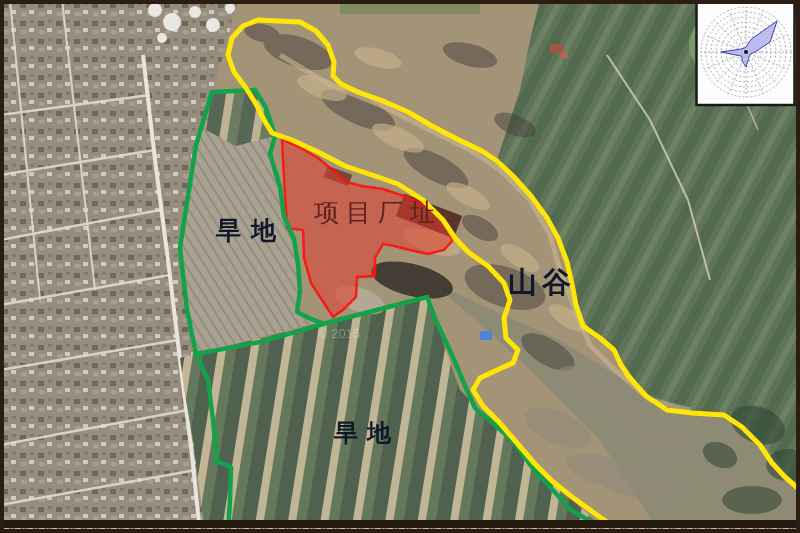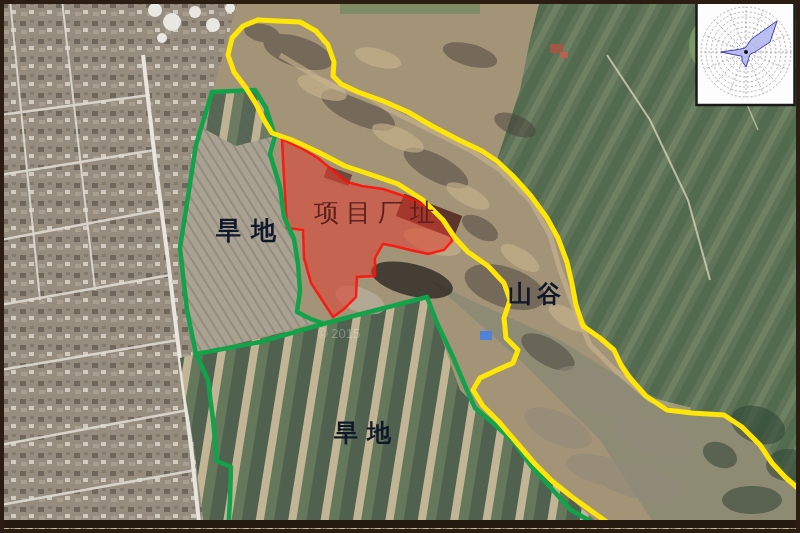--- a/index.html
+++ b/index.html
@@ -4,21 +4,21 @@
 <style>
   html,body{margin:0;padding:0;background:#ffffff;}
   .stage{position:relative;width:800px;height:533px;overflow:hidden;
          font-family:"Liberation Sans","DejaVu Sans",sans-serif;background:#a39478;}
   .stage svg{position:absolute;left:0;top:0;}
   .map-label{position:absolute;white-space:nowrap;line-height:1;
              font-family:"Liberation Serif","DejaVu Serif",serif;}
   .lbl-site{color:#5c211c;font-size:25px;letter-spacing:7px;font-weight:400;}
   .lbl-yellow{color:#0f172a;font-weight:700;}
   .lbl-dry1{left:216px;top:218px;font-size:25px;letter-spacing:10px;}
-  .lbl-valley{left:508px;top:282px;font-size:24px;letter-spacing:5px;}
+  .lbl-valley{left:508px;top:268px;font-size:29px;letter-spacing:5px;}
   .lbl-dry2{left:334px;top:421px;font-size:24px;letter-spacing:9px;}
   .lbl-proj{left:314px;top:200px;text-align:center;}
 </style>
 </head>
 <body>
 
 <div class="stage">
 
 <svg width="800" height="533" viewBox="0 0 800 533">
   <defs>

